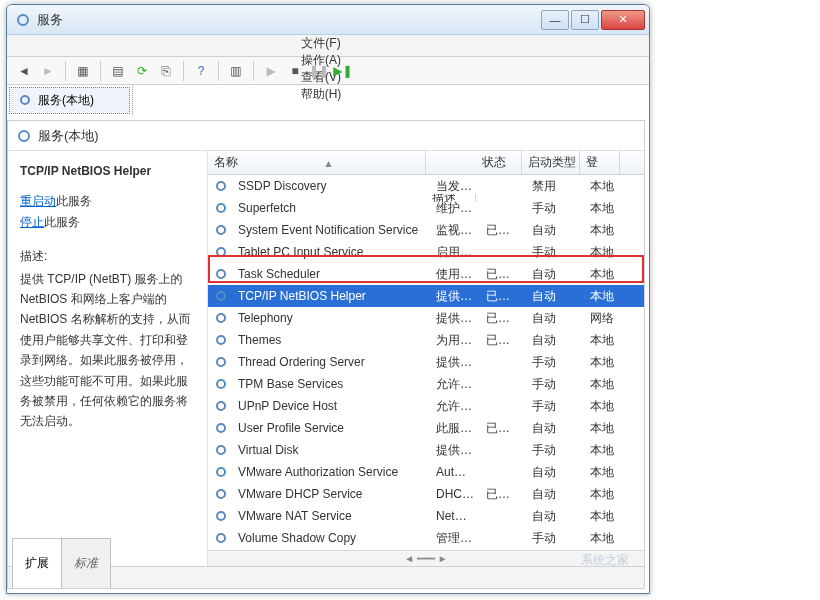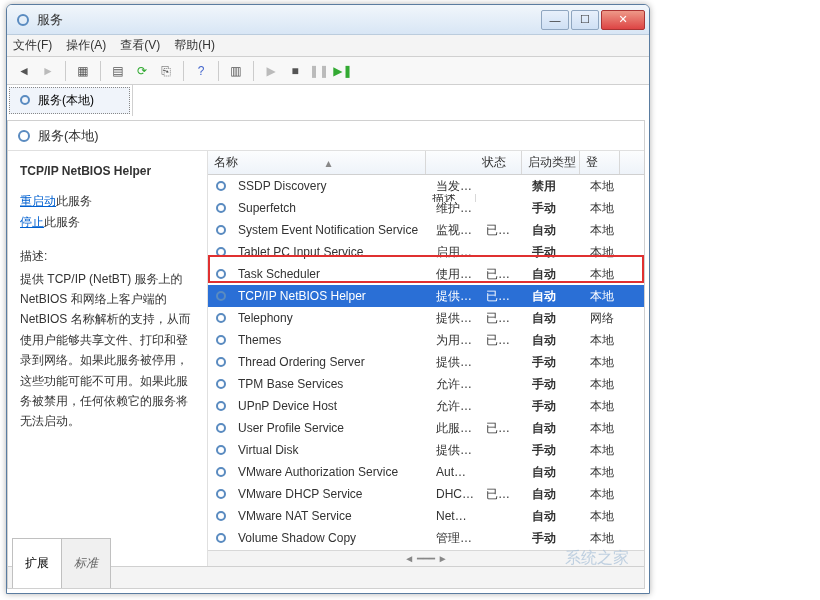--- a/index.html
+++ b/index.html
@@ -7,21 +7,21 @@
 
 .window { position: absolute; left: 6px; top: 4px; width: 644px; height: 590px; border: 1px solid #5a7ca0; border-radius: 6px 6px 0 0; box-shadow: 0 0 6px rgba(0,0,0,0.3); background: #fff; overflow: hidden; }
 
 .titlebar { height: 30px; background: linear-gradient(#f1f6fb, #d8e6f5); display: flex; align-items: center; padding: 0 4px 0 8px; border-bottom: 1px solid #bcd; }
 .titlebar .title-icon { width: 16px; height: 16px; margin-right: 6px; }
 .titlebar .title-text { font-size: 13px; color: #333; flex: 1; }
 .winbtns { display: flex; gap: 2px; }
 .winbtn { width: 28px; height: 20px; border: 1px solid #8fa6c0; border-radius: 2px; background: linear-gradient(#e8f0fb,#cfe0f4); display: flex; align-items: center; justify-content: center; font-size: 11px; color: #333; }
 .winbtn.close { background: linear-gradient(#e98, #d44); border-color: #a33; color: #fff; width: 44px; }
 
-.menubar { height: 22px; background: #f4f4f4; border-bottom: 1px solid #d0d0d0; display: flex; align-items: center; padding: 0 6px; font-size: 12px; color: #333; }
+.menubar { height: 22px; background: #f4f4f4; border-bottom: 1px solid #d0d0d0; display: flex; align-items: center; padding: 0 6px; font-size: 12px; color: #333; flex-direction: column; }
 .menubar span { margin-right: 14px; }
 
 .toolbar { height: 28px; background: #f8f8f8; border-bottom: 1px solid #d0d0d0; display: flex; align-items: center; padding: 0 6px; gap: 2px; }
 .tbtn { width: 22px; height: 22px; border: 1px solid transparent; display: flex; align-items: center; justify-content: center; font-size: 12px; color: #555; border-radius: 2px; }
 .tsep { width: 1px; height: 20px; background: #ccc; margin: 0 4px; }
 
 .content { display: flex; height: calc(100% - 80px); flex-direction: column; }
 
 .leftnav { width: 126px; border-right: 1px solid #d0d0d0; background: #fff; }
 .leftnav .navitem { padding: 4px 8px; font-size: 12px; display: flex; align-items: center; gap: 4px; border: 1px dotted #888; margin: 2px; background: #f0f4fa; }
@@ -49,35 +49,35 @@
 .col-logon { width: 40px; }
 
 .listrows { flex: 1; overflow-y: auto; overflow-x: hidden; }
 .row { height: 22px; display: flex; font-size: 12px; color: #333; align-items: center; position: relative; }
 .row .cell { padding: 0 6px; overflow: hidden; white-space: nowrap; text-overflow: ellipsis; }
 .row.selected { background: #2a6fd6; color: #fff; }
 .row .gear { width: 14px; height: 14px; margin: 0 4px 0 6px; flex-shrink: 0; }
 .row .cell-name { width: 198px; }
 .row .cell-desc { width: 50px; }
 .row .cell-status { width: 46px; }
-.row .cell-startup { width: 58px; font-weight: bold; }
+.row .cell-startup { width: 58px; }
 .row .cell-logon { width: 40px; }
 
 .highlight-box { position: absolute; border: 2px solid #e03030; pointer-events: none; z-index: 10; }
 
 .tabs { height: 22px; border-top: 1px solid #d0d0d0; display: flex; align-items: flex-end; padding-left: 4px; font-size: 12px; background: #f4f4f4; }
 .tabs .tab { padding: 16px 12px; border: 1px solid #c0c0c0; border-bottom: none; background: #fff; margin-right: -1px; }
 .tabs .tab.inactive { background: #f0f0f0; color: #666; font-style: italic; }
 
 svg.gear-svg { width: 16px; height: 16px; }
 svg.gear-svg circle { fill: none; stroke: #5a8bc0; stroke-width: 2; }
 
 .scrollhint { height: 16px; border-top: 1px solid #d8d8d8; background: #f4f4f4; display: flex; align-items: center; justify-content: center; font-size: 10px; color: #888; }
 
-.watermark { position: absolute; right: 20px; bottom: 24px; font-size: 16px; color: #a8c0d8; opacity: 0.7; pointer-events: none; white-space: nowrap; }
+.watermark { position: absolute; right: 20px; bottom: 24px; font-size: 12px; color: #a8c0d8; opacity: 0.7; pointer-events: none; white-space: nowrap; }
 </style>
 </head>
 <body>
 
 <div class="window">
 
   <div class="titlebar">
     <svg class="title-icon gear-svg">
         <circle cx="8" cy="8" r="5"></circle>
       </svg>

